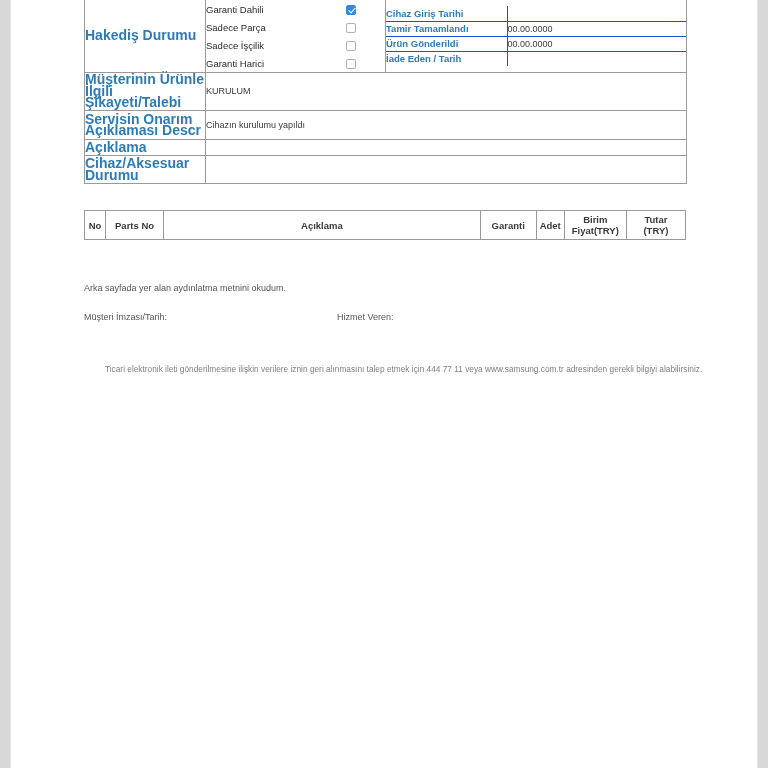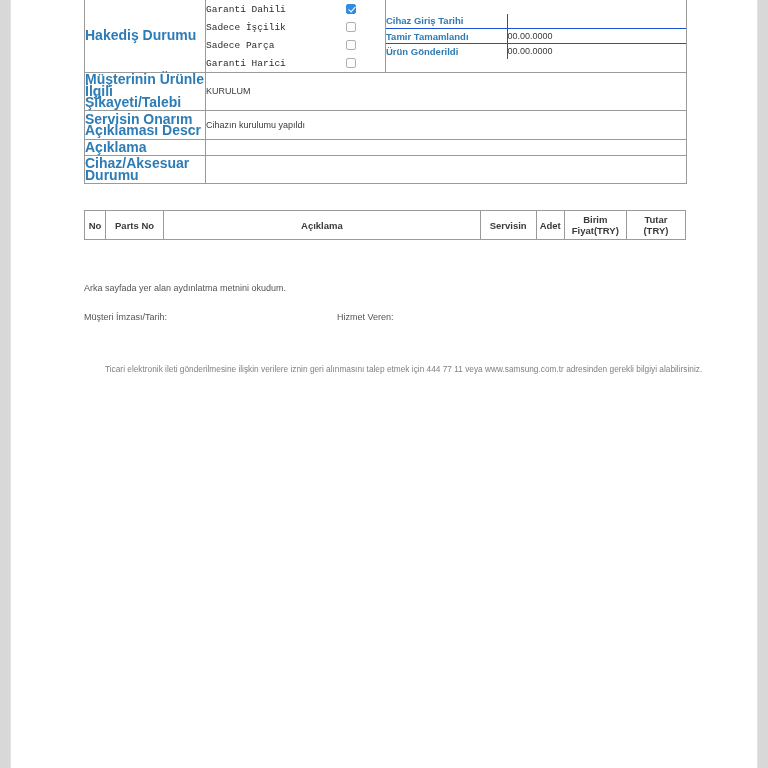--- a/index.html
+++ b/index.html
@@ -55,21 +55,20 @@
   table.chktbl {
     width: 100%;
     border-collapse: collapse;
     table-layout: fixed;
   }
   table.chktbl td {
     border: 0;
     padding: 0;
     height: 15px;
     vertical-align: middle;
-    font-family: Liberation Mono, monospace;
   }
   td.chkname {
     color: #2b2b2b;
     font-size: 9.5px;
     padding-left: 5px;
     width: 78px;
     white-space: nowrap;
   }
   td.chkbox { width: 22px; text-align: left; }
   .cbx {
@@ -190,27 +189,27 @@
           <td class="chkwrap">
             <table class="chktbl">
               <tbody>
                 <tr>
                   <td class="chkname">Garanti Dahili</td>
                   <td class="chkbox">
                     <span class="cbx on"></span>
                   </td>
                 </tr>
                 <tr>
-                  <td class="chkname">Sadece İşçilik</td>
+                  <td class="chkname">Sadece Parça</td>
                   <td class="chkbox">
                     <span class="cbx"></span>
                   </td>
                 </tr>
                 <tr>
-                  <td class="chkname">Sadece Parça</td>
+                  <td class="chkname">Sadece İşçilik</td>
                   <td class="chkbox">
                     <span class="cbx"></span>
                   </td>
                 </tr>
                 <tr>
                   <td class="chkname">Garanti Harici</td>
                   <td class="chkbox">
                     <span class="cbx"></span>
                   </td>
                 </tr>
@@ -228,20 +227,24 @@
                   <td class="dlbl">Cihaz Giriş Tarihi</td>
                   <td class="dval"></td>
                 </tr>
                 <tr>
                   <td class="dlbl">Tamir Tamamlandı</td>
                   <td class="dval">00.00.0000</td>
                 </tr>
                 <tr>
                   <td class="dlbl">Ürün Gönderildi</td>
                   <td class="dval">00.00.0000</td>
+                </tr>
+                <tr>
+                  <td class="dlbl">İade Eden / Tarih</td>
+                  <td class="dval"></td>
                 </tr>
               </tbody>
             </table>
           </td>
         </tr>
 
         <tr>
           <td class="lbl" style="height:38px">Müşterinin Ürünle İlgili Şikayeti/Talebi</td>
           <td class="val" colspan="3">KURULUM</td>
         </tr>
@@ -268,21 +271,21 @@
         <col style="width:56px">
         <col style="width:28px">
         <col style="width:62px">
         <col style="width:59px">
       </colgroup>
       <thead>
         <tr>
           <th>No</th>
           <th>Parts No</th>
           <th>Açıklama</th>
-          <th>Servisin</th>
+          <th>Garanti</th>
           <th>Adet</th>
           <th>
             <span>Birim</span><br>
             <span>Fiyat(TRY)</span>
           </th>
           <th>
             <span>Tutar</span><br>
             <span>(TRY)</span>
           </th>
         </tr>

